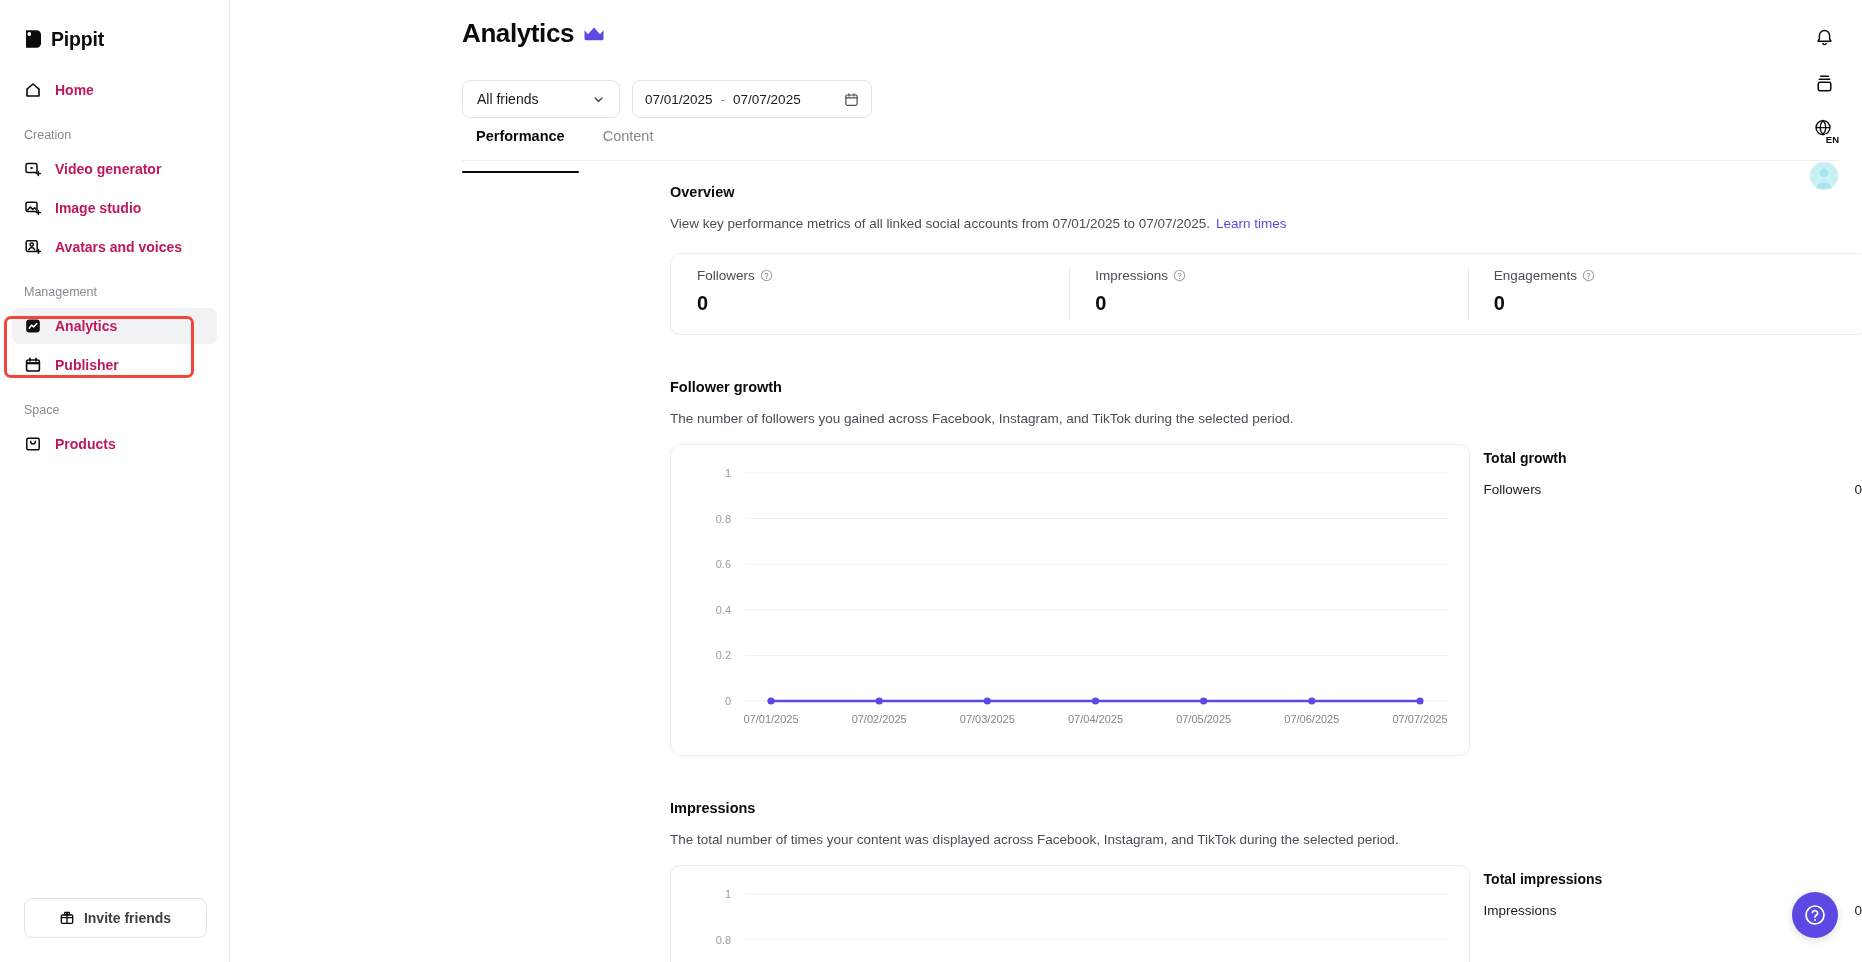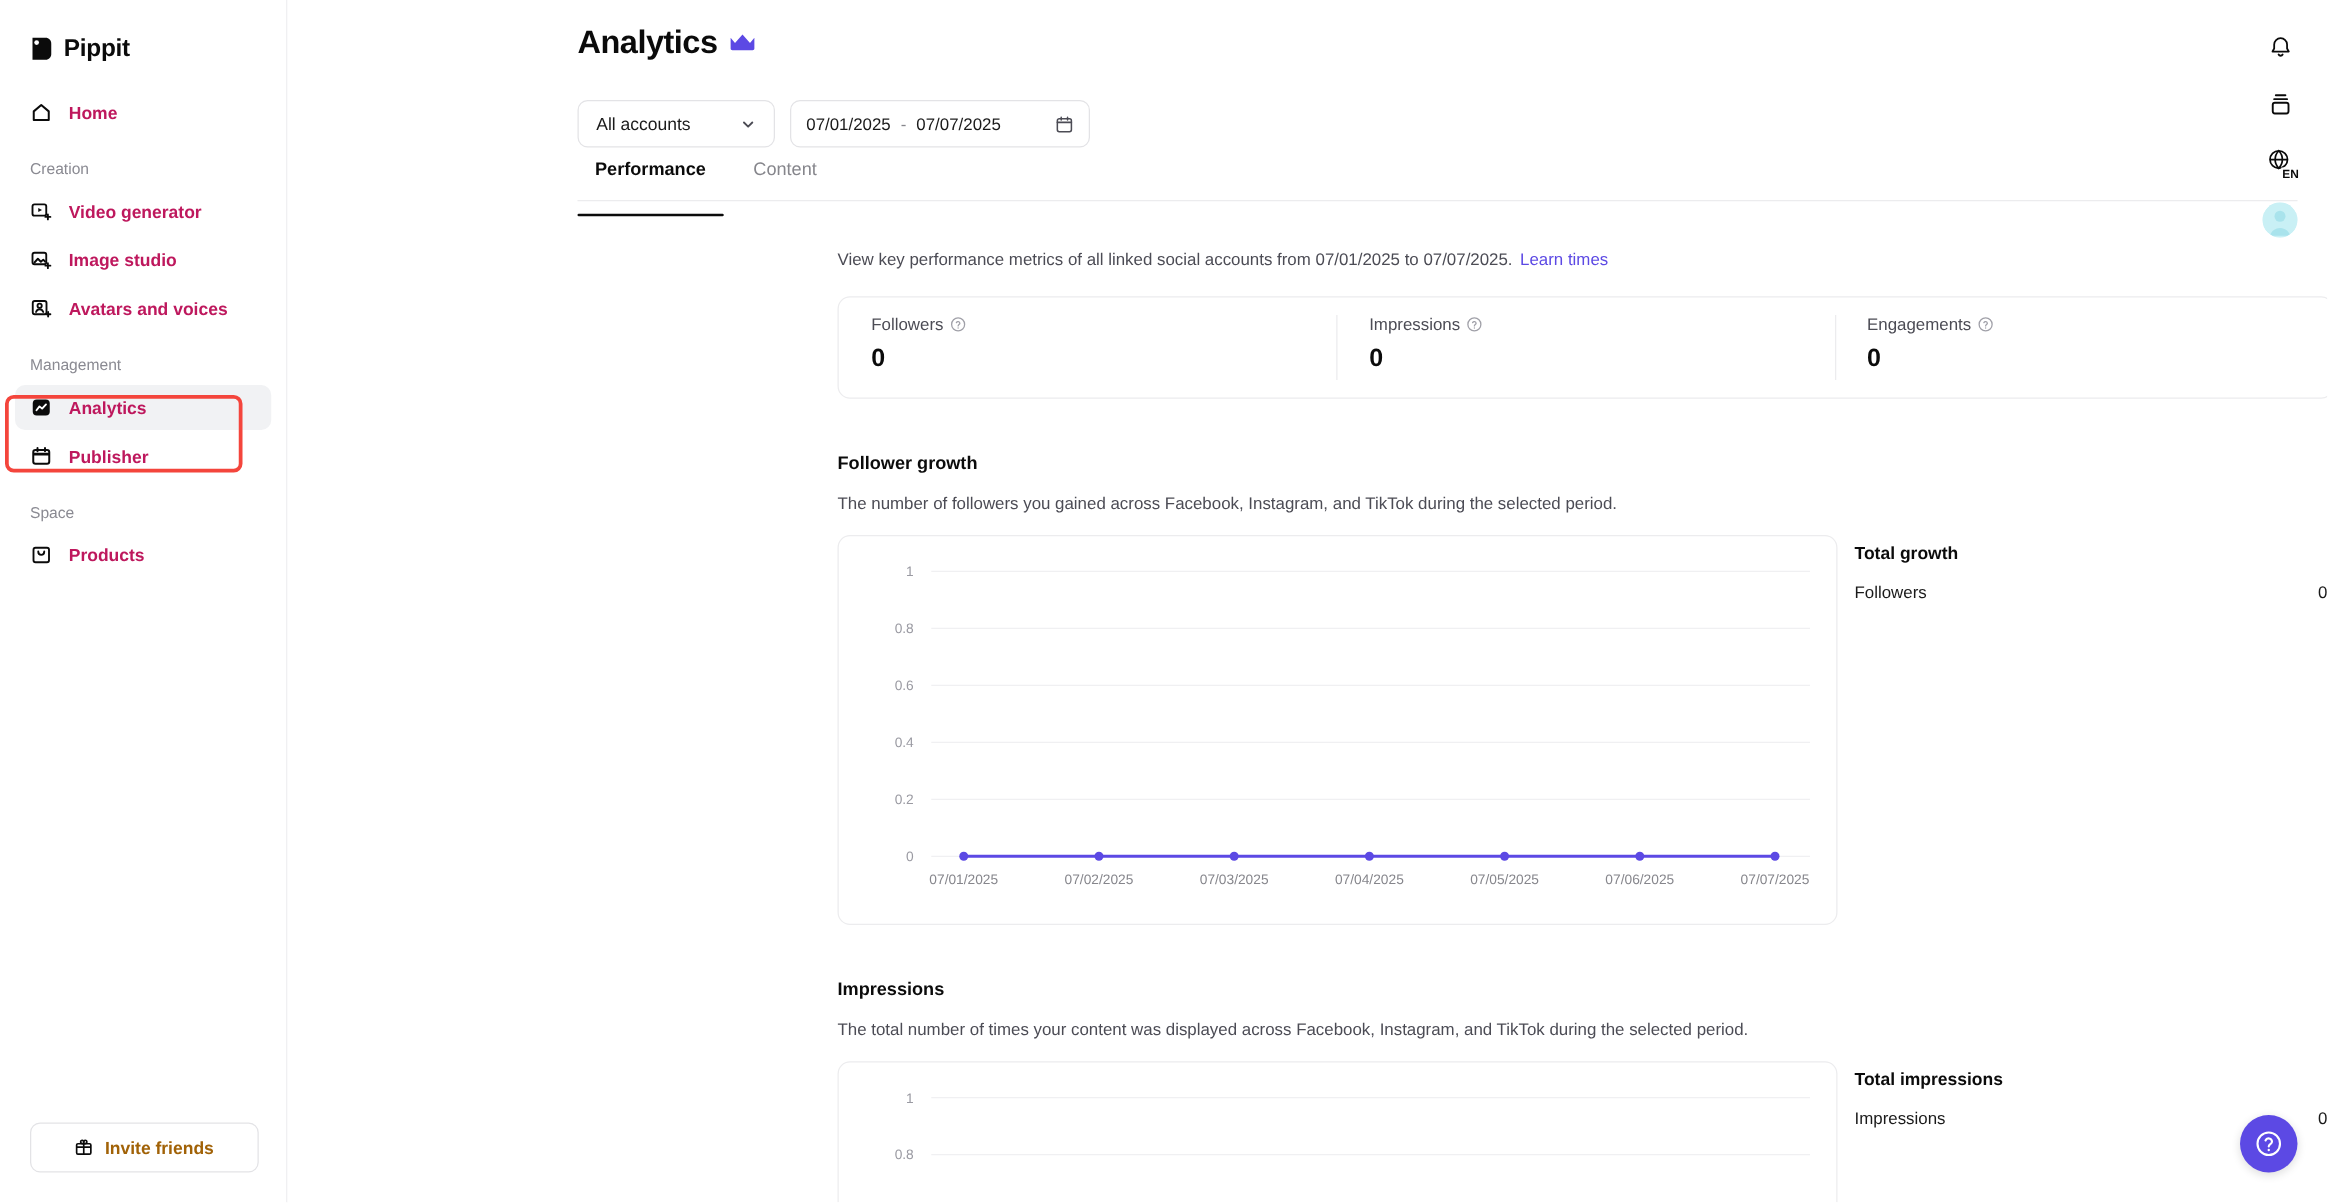--- a/index.html
+++ b/index.html
@@ -45,21 +45,21 @@
     position: absolute;
     left: 4px; top: 316px; width: 190px; height: 62px;
     border: 3px solid #f4453c; border-radius: 7px;
     pointer-events: none;
   }
 
   .invite-wrap { position: absolute; bottom: 24px; left: 0; width: 230px; display: flex; justify-content: center; }
   .invite-btn {
     display: flex; align-items: center; justify-content: center; gap: 9px;
     width: 183px; height: 40px; border: 1px solid #e3e3e6; border-radius: 8px;
-    background: #fff; cursor: pointer; font-size: 14px; font-weight: 700; color: #a16207;
+    background: #fff; cursor: pointer; font-size: 14px; font-weight: 700; color: #404040;
   }
 
   
   .main { flex: 1; height: 962px; position: relative; overflow: hidden; background:#fff; }
   .page-title-wrap { display: flex; align-items: center; gap: 9px; padding-left: 0px; }
   .page-title { font-size: 26px; font-weight: 700; letter-spacing: -0.4px; color: #0b0b0b; }
   .crown { width: 22px; height: 15px; }
 
   .topbar-icons { position: absolute; right: 24px; top: 24px; display: flex; align-items: center; gap: 20px; flex-direction: column; }
   .tb-ico { width: 26px; height: 26px; display:flex; align-items:center; justify-content:center; cursor:pointer; position:relative;}
@@ -293,21 +293,21 @@
         <svg width="28" height="28" viewBox="0 0 28 28">
           <circle cx="14" cy="14" r="14" fill="#c9f0f5"></circle>
           <circle cx="14" cy="11" r="4.4" fill="#a9e3ec"></circle>
           <path d="M5.8 26.5c1.4-4 4.6-6.2 8.2-6.2s6.8 2.2 8.2 6.2z" fill="#a9e3ec"></path>
         </svg>
       </span>
     </div>
 
     <div class="filters">
       <div class="select">
-        <span>All accounts</span>
+        <span>All friends</span>
         <span style="display:flex">
           <svg width="13" height="13" viewBox="0 0 14 14" fill="none" stroke="#4c4c55" stroke-width="1.6" stroke-linecap="round" stroke-linejoin="round">
             <path d="M3.4 5.4 7 9l3.6-3.6"></path>
           </svg>
         </span>
       </div>
       <div class="daterange">
         <span class="dr-date">07/01/2025</span>
         <span class="dr-sep">-</span>
         <span class="dr-date">07/07/2025</span>
@@ -327,20 +327,21 @@
       <div class="tab">
         <span>Content</span>
       </div>
     </div>
     <div class="tabs-divider"></div>
 
     <div class="content">
       <div class="content-inner">
 
         <div>
+          <div class="section-title">Overview</div>
           <div class="section-desc">
             <span>View key performance metrics of all linked social accounts from 07/01/2025 to 07/07/2025.</span><a class="link">Learn times</a>
           </div>
 
           <div class="metrics-card">
             <div class="metric">
               <div class="metric-label">
                 <span>Followers</span>
                 <span class="qmark">
                   <svg width="13" height="13" viewBox="0 0 14 14" fill="none" stroke="#a0a0a8" stroke-width="1.1">

